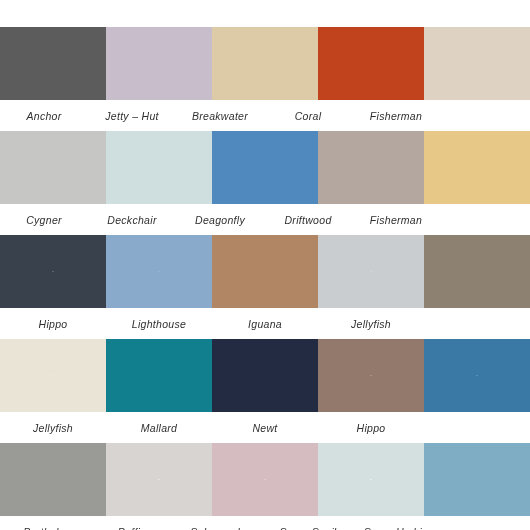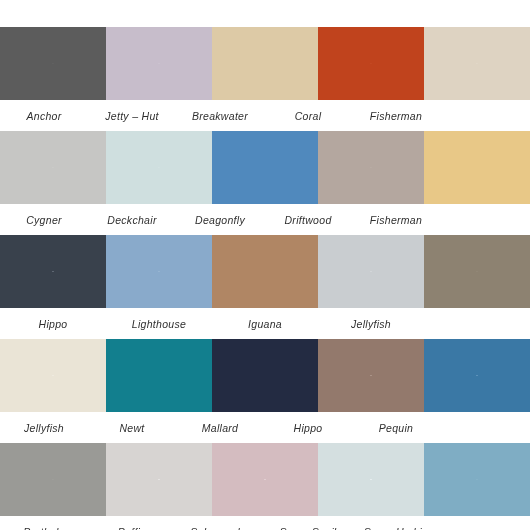--- a/index.html
+++ b/index.html
@@ -169,24 +169,23 @@
         </div>
         <div class="swatch-cell">
           <div class="swatch-chip" style="background: radial-gradient(rgba(179, 158, 147, 0.55) 0.6px, transparent 0.7px), radial-gradient(rgba(179, 158, 147, 0.38) 0.5px, transparent 0.6px), radial-gradient(rgba(179, 158, 147, 0.38) 0.4px, transparent 0.5px), linear-gradient(rgb(147, 121, 108), rgb(147, 121, 108));"></div>
         </div>
         <div class="swatch-cell">
           <div class="swatch-chip" style="background: radial-gradient(rgba(106, 156, 194, 0.55) 0.6px, transparent 0.7px), radial-gradient(rgba(106, 156, 194, 0.38) 0.5px, transparent 0.6px), radial-gradient(rgba(106, 156, 194, 0.38) 0.4px, transparent 0.5px), linear-gradient(rgb(58, 120, 165), rgb(58, 120, 165));"></div>
         </div>
       </div>
       <div class="label-band">
         <div class="swatch-label">Jellyfish</div>
+        <div class="swatch-label">Mallard</div>
         <div class="swatch-label">Newt</div>
-        <div class="swatch-label">Mallard</div>
         <div class="swatch-label">Hippo</div>
-        <div class="swatch-label">Pequin</div>
       </div>
     </div>
     <div class="swatch-row">
       <div class="swatch-cells">
         <div class="swatch-cell">
           <div class="swatch-chip" style="background: radial-gradient(rgba(169, 169, 165, 0.16) 0.6px, transparent 0.7px), radial-gradient(rgba(169, 169, 165, 0.1) 0.5px, transparent 0.6px), radial-gradient(rgba(169, 169, 165, 0.1) 0.4px, transparent 0.5px), linear-gradient(rgb(154, 154, 150), rgb(154, 154, 150));"></div>
         </div>
         <div class="swatch-cell">
           <div class="swatch-chip" style="background: radial-gradient(rgba(236, 234, 233, 0.55) 0.6px, transparent 0.7px), radial-gradient(rgba(236, 234, 233, 0.38) 0.5px, transparent 0.6px), radial-gradient(rgba(236, 234, 233, 0.38) 0.4px, transparent 0.5px), linear-gradient(rgb(215, 212, 210), rgb(215, 212, 210));"></div>
         </div>

